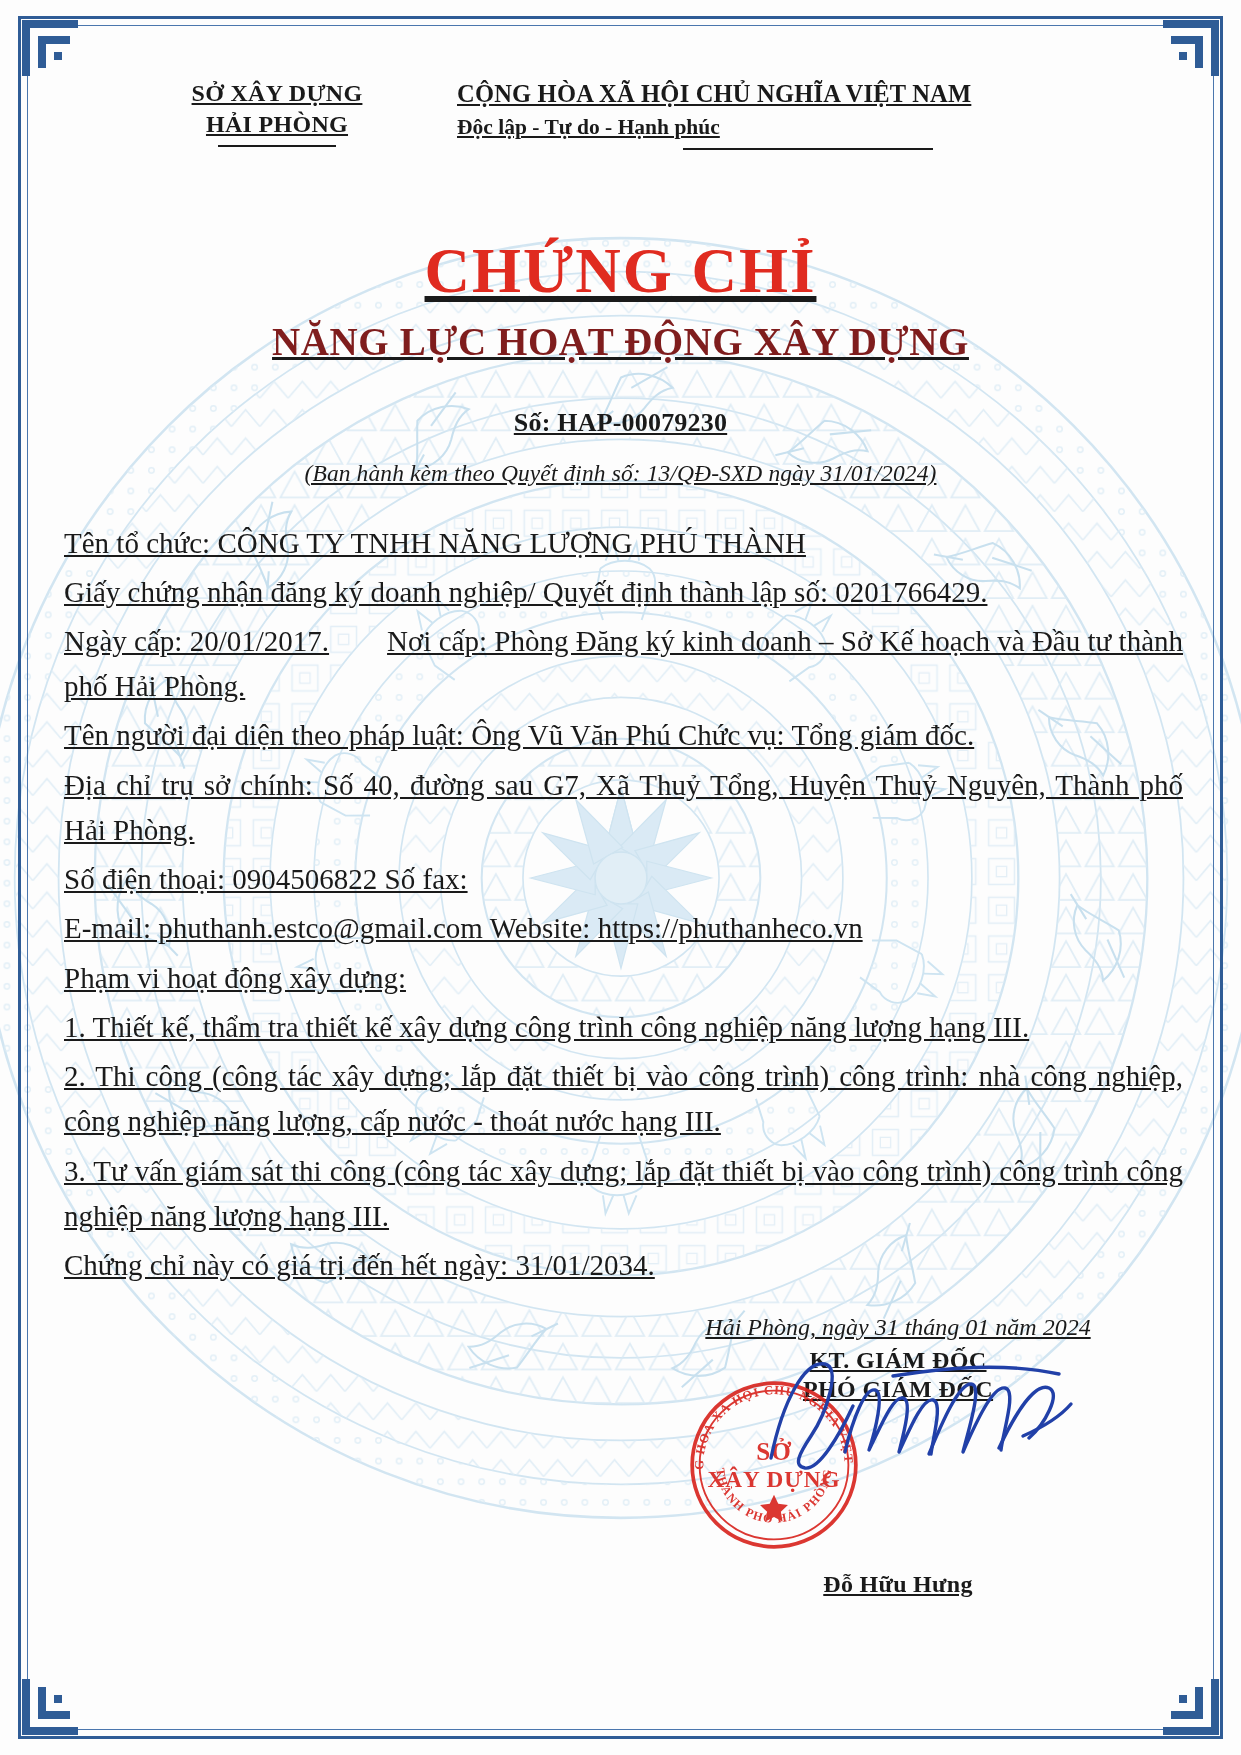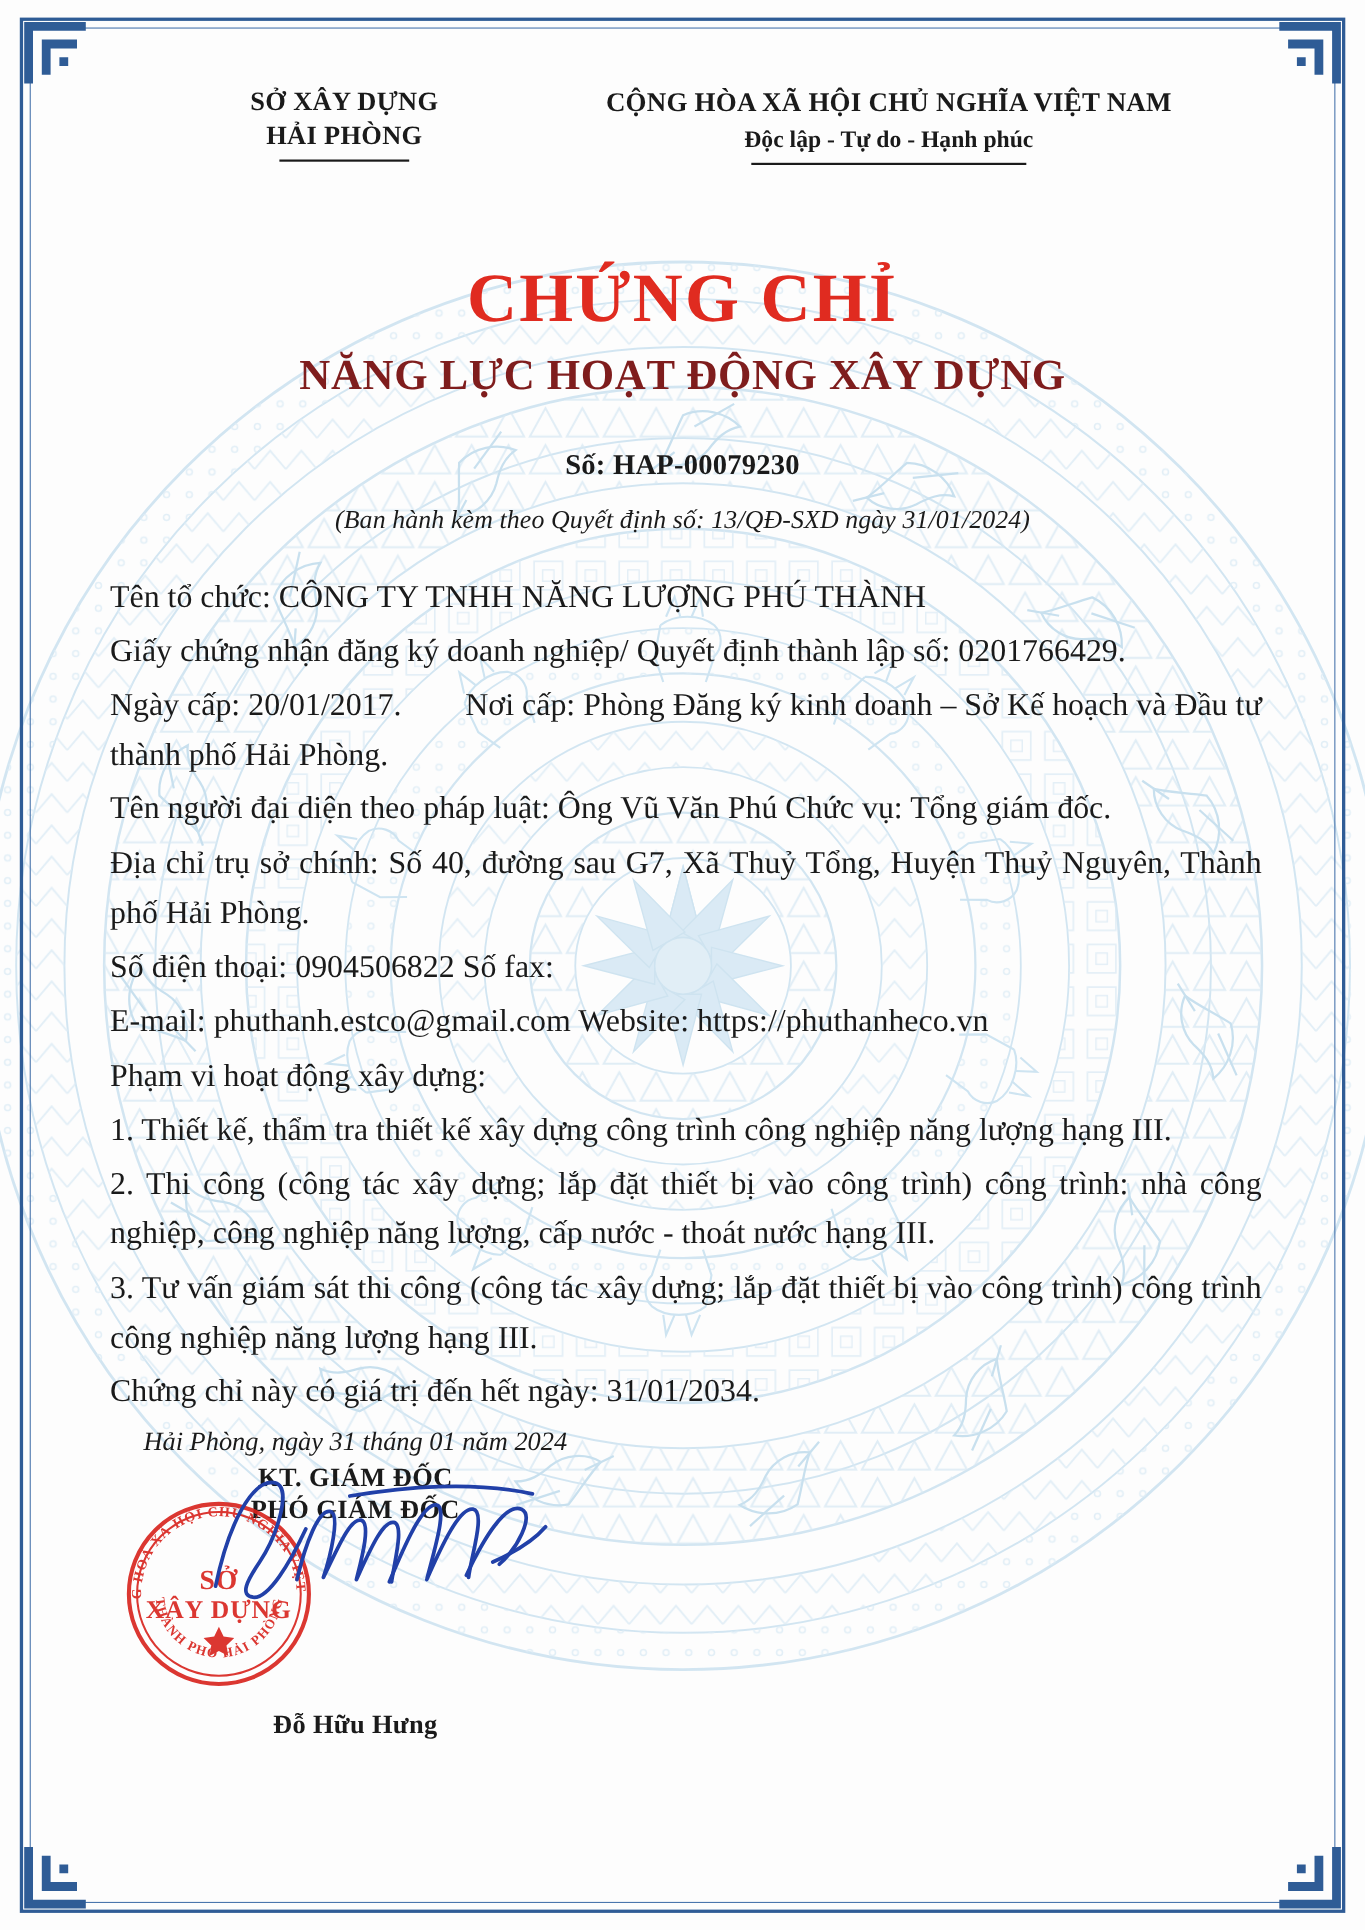--- a/index.html
+++ b/index.html
@@ -66,36 +66,37 @@
   }
   .corner.tl { left: 16px;  top: 14px; }
   .corner.tr { right: 16px; top: 14px; transform: scaleX(-1); }
   .corner.bl { left: 16px;  bottom: 14px; transform: scaleY(-1); }
   .corner.br { right: 16px; bottom: 14px; transform: scale(-1, -1); }
 
   
   .content {
     position: relative;
     z-index: 2;
-    padding: 0 88px;
+    padding: 0 52px;
+    text-decoration: underline;
   }
 
   .header {
     display: flex;
     padding-top: 78px;
     align-items: flex-start;
   }
   .header-left {
     width: 360px;
     text-align: center;
     padding-left: 45px;
   }
   .header-right {
     flex: 1;
-    text-align: center;
+    text-align: left;
     padding-right: 30px;
   }
   .org-line {
     font-weight: bold;
     font-size: 24px;
     letter-spacing: 0.3px;
     line-height: 1.28;
     white-space: nowrap;
   }
   .nation-line {
@@ -162,22 +163,23 @@
   }
   .body-block p {
     margin: 0 0 4px 0;
     text-align: justify;
     text-justify: inter-word;
   }
   .body-block p.nojust { text-align: left; }
   .gap-inline { display: inline-block; width: 58px; }
 
   .sign-block {
-    margin-top: 10px;
+    margin-top: 26px;
     display: flex;
+    justify-content: flex-end;
     padding-right: 56px;
   }
   .sign-inner {
     width: 470px;
     text-align: center;
     position: relative;
   }
   .sign-place {
     font-style: italic;
     font-size: 24px;

